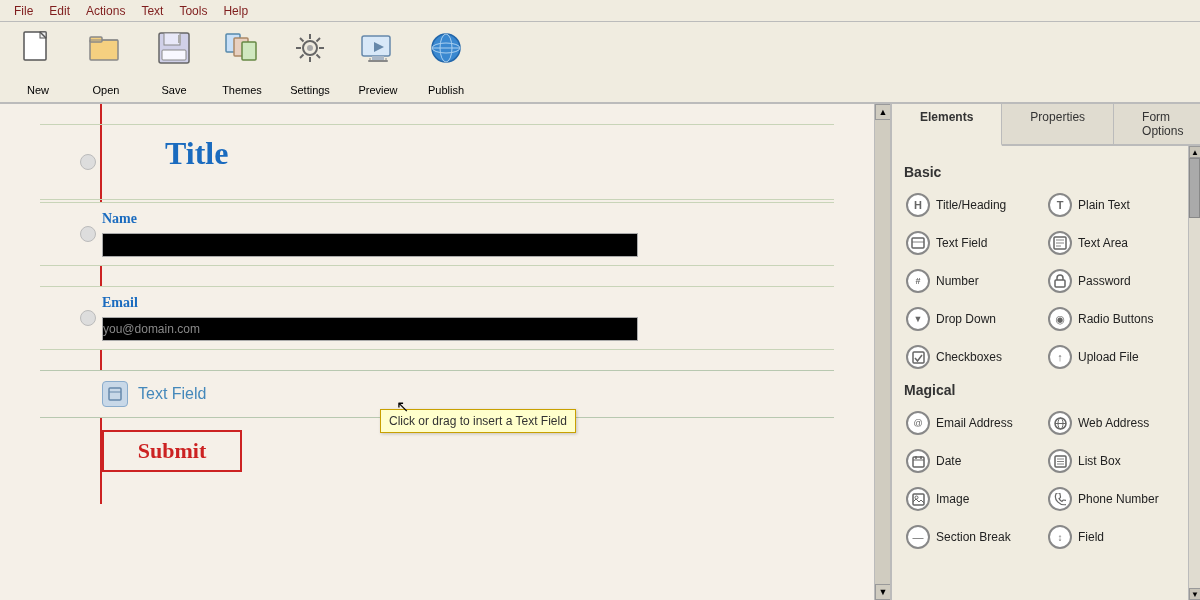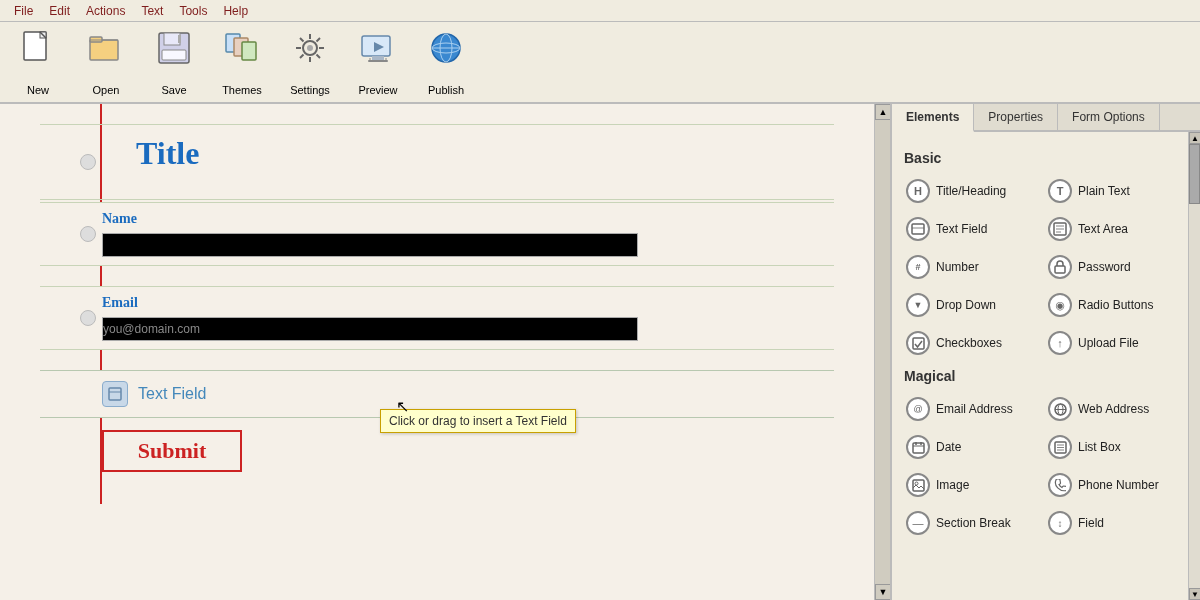--- a/index.html
+++ b/index.html
@@ -80,21 +80,21 @@
       left: 100px;
       top: 0;
       bottom: 0;
       width: 2px;
       background: #cc2222;
     }
     .form-title {
       color: #1a6bbf;
       font-size: 32px;
       font-weight: bold;
-      margin-left: 34px;
+      margin-left: 63px;
       margin-bottom: 16px;
       font-family: Georgia, serif;
       line-height: 1.3;
     }
     .form-row {
       background: #f5f0e8;
       border-top: 1px solid #c8d4b8;
       border-bottom: 1px solid #c8d4b8;
       padding: 8px 20px 8px 62px;
       margin-bottom: 20px;
@@ -200,21 +200,21 @@
       border-left: 2px solid #bbb;
       display: flex;
       flex-direction: column;
     }
     .panel-tabs {
       display: flex;
       border-bottom: 2px solid #bbb;
       background: #e0dcd0;
     }
     .panel-tab {
-      padding: 6px 14px;
+      padding: 6px 28px;
       font-size: 12px;
       cursor: pointer;
       border-right: 1px solid #bbb;
       color: #333;
     }
     .panel-tab.active {
       background: #f0ece0;
       border-bottom: 2px solid #f0ece0;
       margin-bottom: -2px;
       font-weight: bold;

